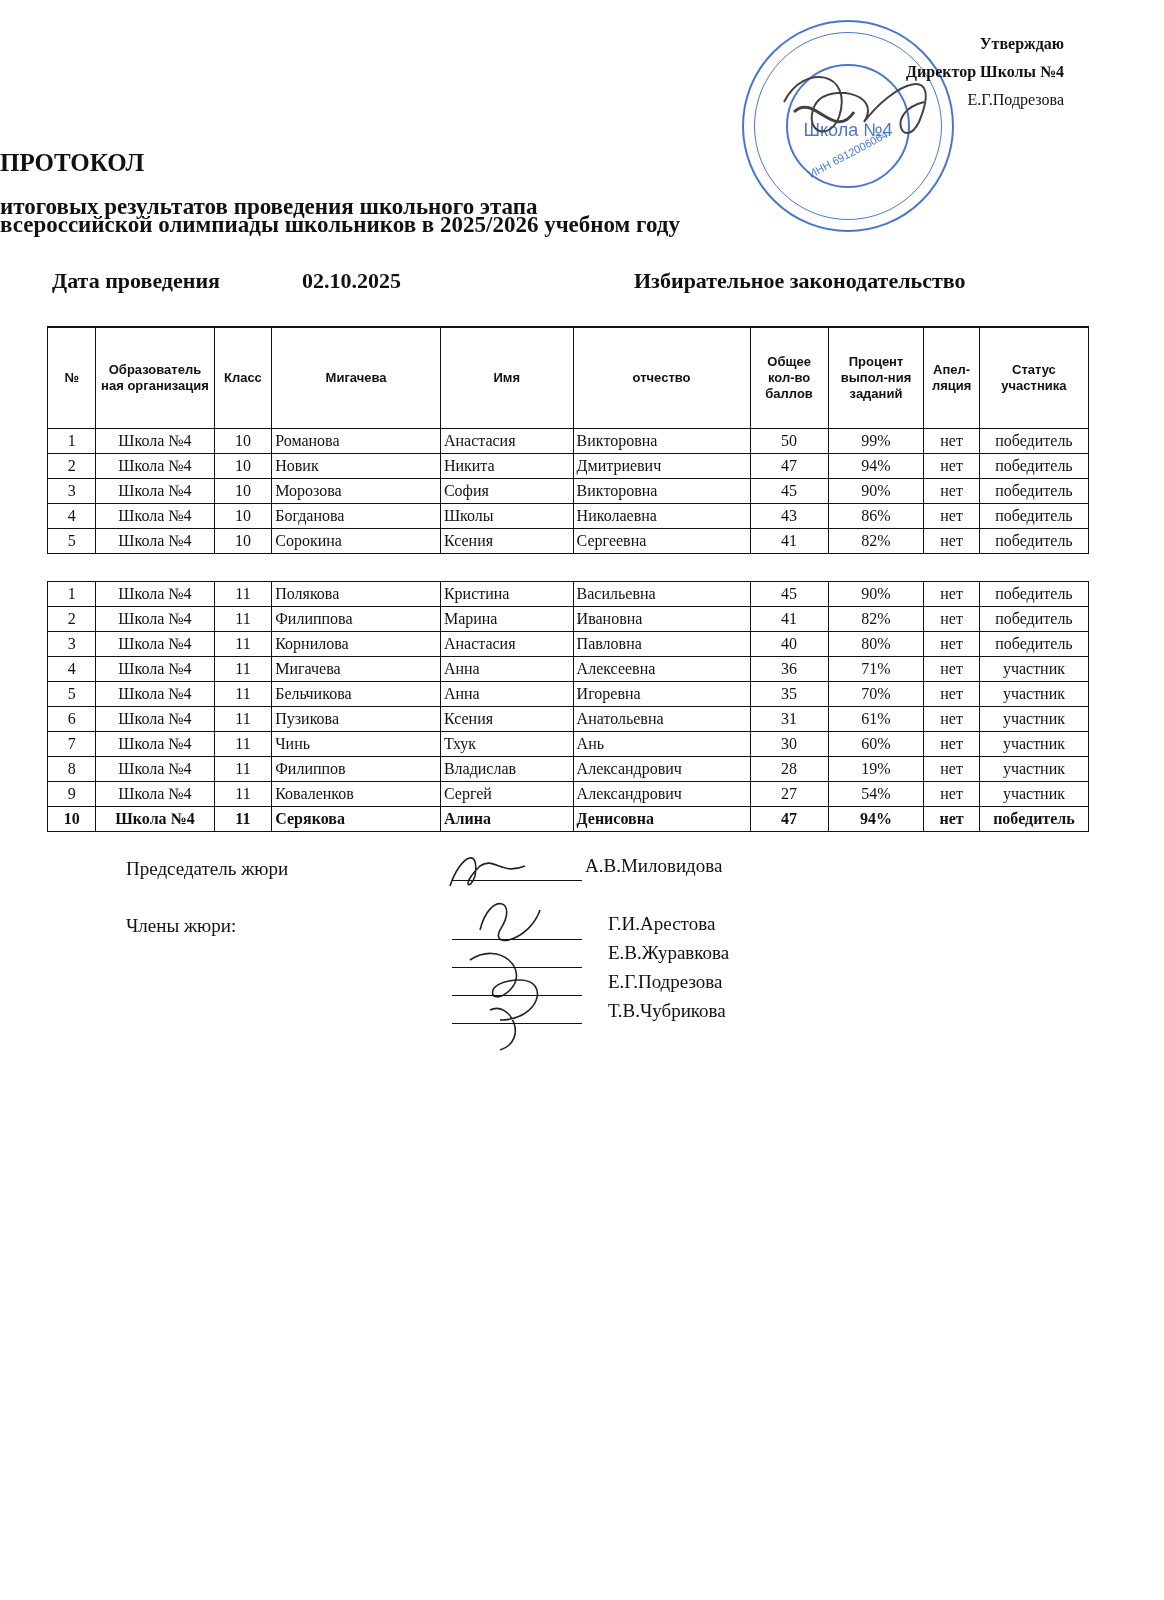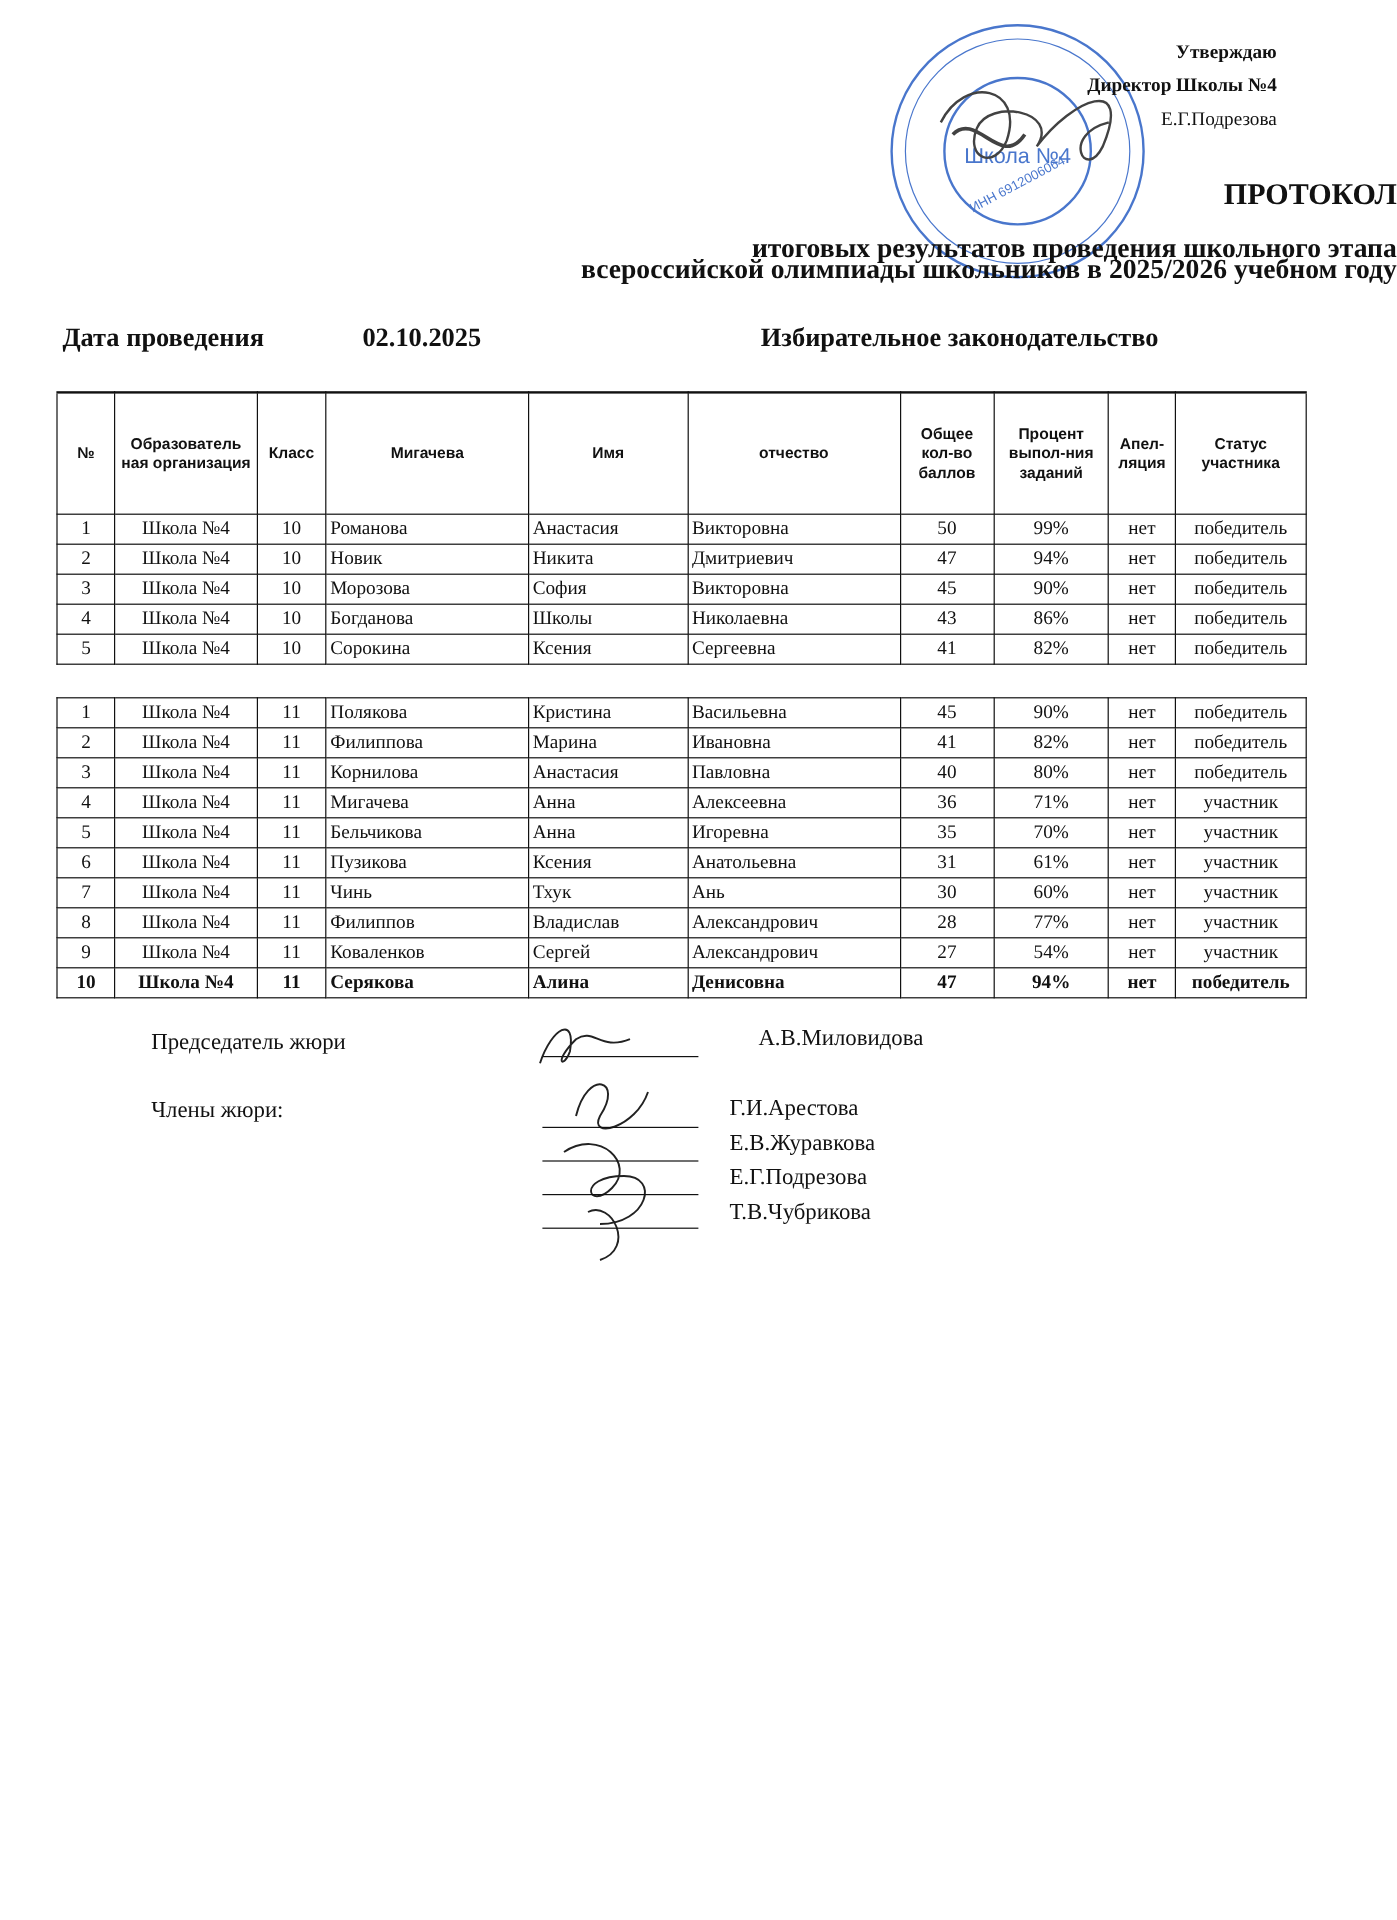--- a/index.html
+++ b/index.html
@@ -29,21 +29,21 @@
     position: absolute; left: 0; right: 0; top: 98px; text-align: center;
     font-family: "Liberation Sans", sans-serif; color: #2a5fc4; font-size: 18px;
   }
   .stamp .inn {
     position: absolute; left: 0; right: 0; top: 126px; text-align: center;
     font-family: "Liberation Sans", sans-serif; color: #2a5fc4; font-size: 11px;
     transform: rotate(-28deg);
   }
   .stamp svg { position: absolute; left: 0; top: 0; }
   .title {
-    position: absolute; left: 0; width: 1164px; text-align: right;
+    position: absolute; left: 0; width: 1164px; text-align: left;
     font-weight: bold; font-size: 23px; line-height: 30px;
   }
   .t1 { top: 148px; font-size: 25px; }
   .t2 { top: 180px; margin-top: 12px; }
   .t3 { top: 210px; }
   .dateline {
     position: absolute; top: 268px; font-weight: bold; font-size: 22px;
   }
   .date-label { left: 52px; }
   .date-value { left: 302px; }
@@ -283,21 +283,21 @@
         <td class="c">участник</td>
       </tr>
       <tr>
         <td class="c">8</td>
         <td class="c">Школа №4</td>
         <td class="c">11</td>
         <td class="l">Филиппов</td>
         <td class="l">Владислав</td>
         <td class="l">Александрович</td>
         <td class="c">28</td>
-        <td class="c">77%</td>
+        <td class="c">19%</td>
         <td class="c">нет</td>
         <td class="c">участник</td>
       </tr>
       <tr>
         <td class="c">9</td>
         <td class="c">Школа №4</td>
         <td class="c">11</td>
         <td class="l">Коваленков</td>
         <td class="l">Сергей</td>
         <td class="l">Александрович</td>
@@ -319,21 +319,21 @@
         <td class="c">победитель</td>
       </tr>
     </tbody>
 </table>
 
 <div class="jury" style="left:98px; top:858px;">Председатель жюри</div>
 <div class="sigline" style="top:880px;"></div>
 <svg class="sig" style="left:440px; top:846px;" width="100" height="50">
   <path d="M10 40 C20 10, 40 0, 35 30 C30 45, 20 40, 40 20 C55 10, 60 30, 85 20" fill="none" stroke="#222" stroke-width="1.6"></path>
 </svg>
-<div class="jury" style="left:604px; top:855px;">А.В.Миловидова</div>
+<div class="jury" style="left:557px; top:855px;">А.В.Миловидова</div>
 
 <div class="jury" style="left:98px; top:915px;">Члены жюри:</div>
 <svg class="sig" style="left:440px; top:890px;" width="130" height="170">
   <path d="M40 40 C50 0, 80 10, 60 40 C50 60, 90 50, 100 20 M30 70 C60 50, 90 80, 70 100 C50 120, 40 90, 80 90 C110 90, 100 130, 60 130 M50 120 C70 110, 90 150, 60 160" fill="none" stroke="#222" stroke-width="1.6"></path>
 </svg>
 <div class="sigline" style="top:939px;"></div>
 <div class="sigline" style="top:967px;"></div>
 <div class="sigline" style="top:995px;"></div>
 <div class="sigline" style="top:1023px;"></div>
 <div class="jury" style="left:580px; top:913px;">Г.И.Арестова</div>

